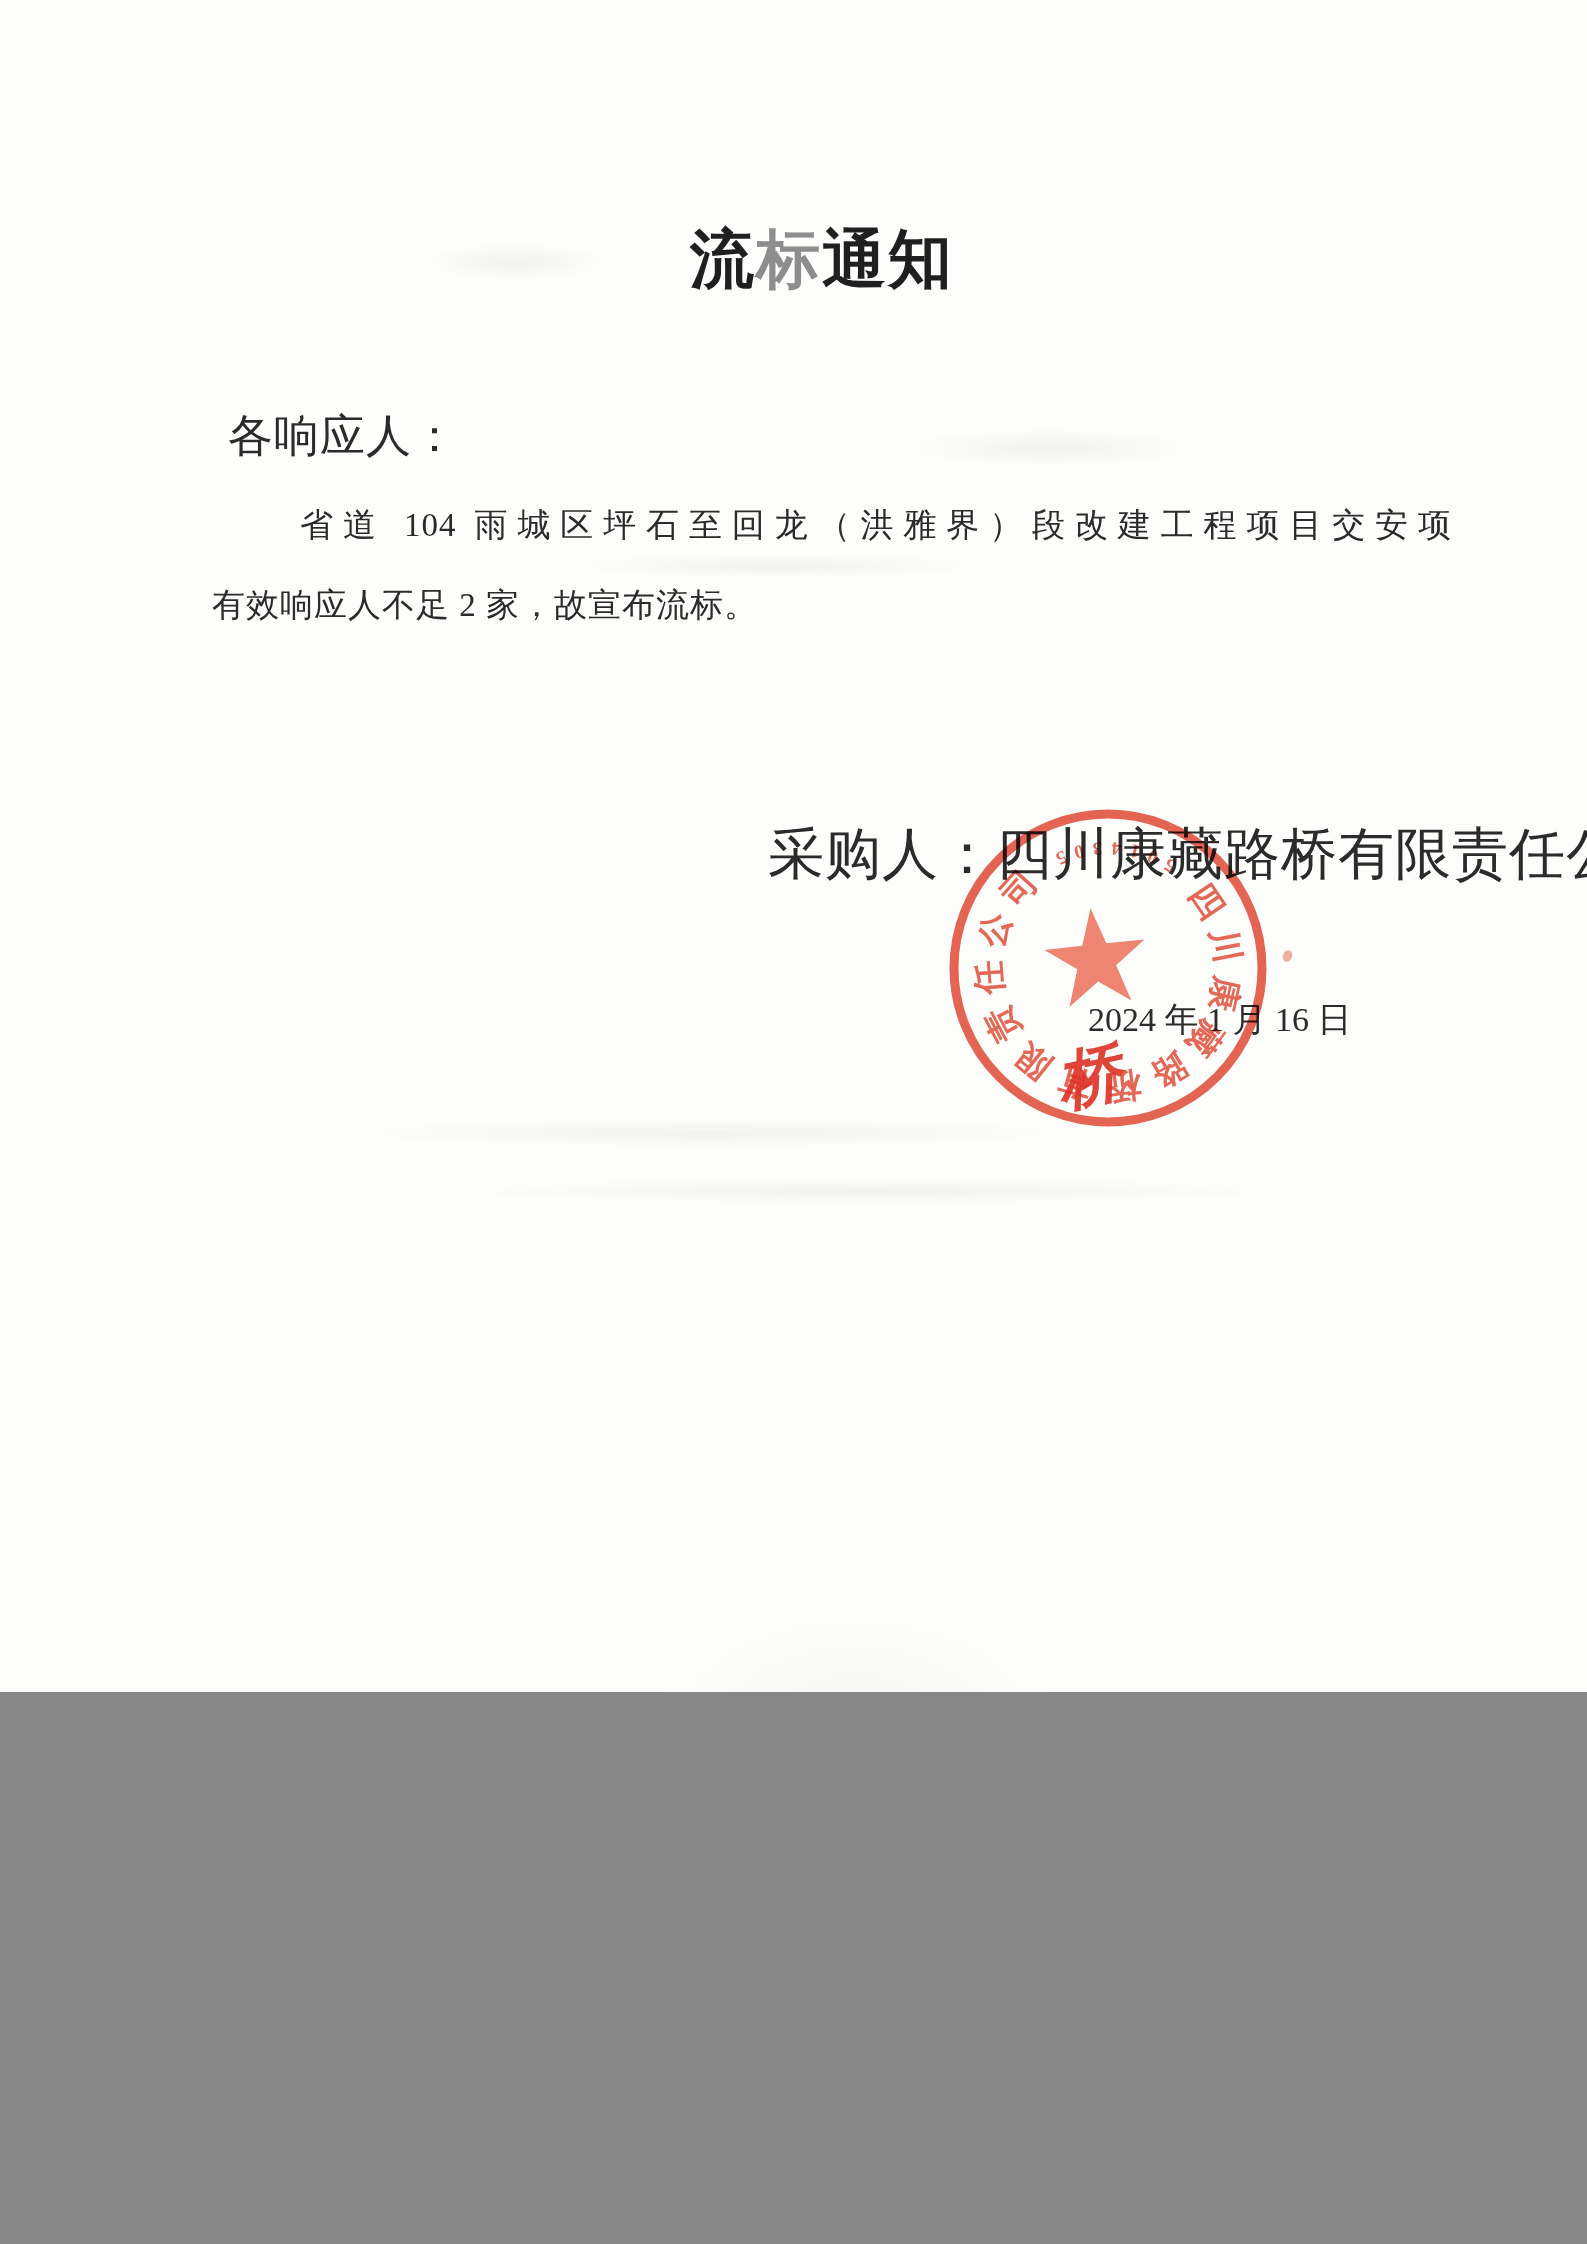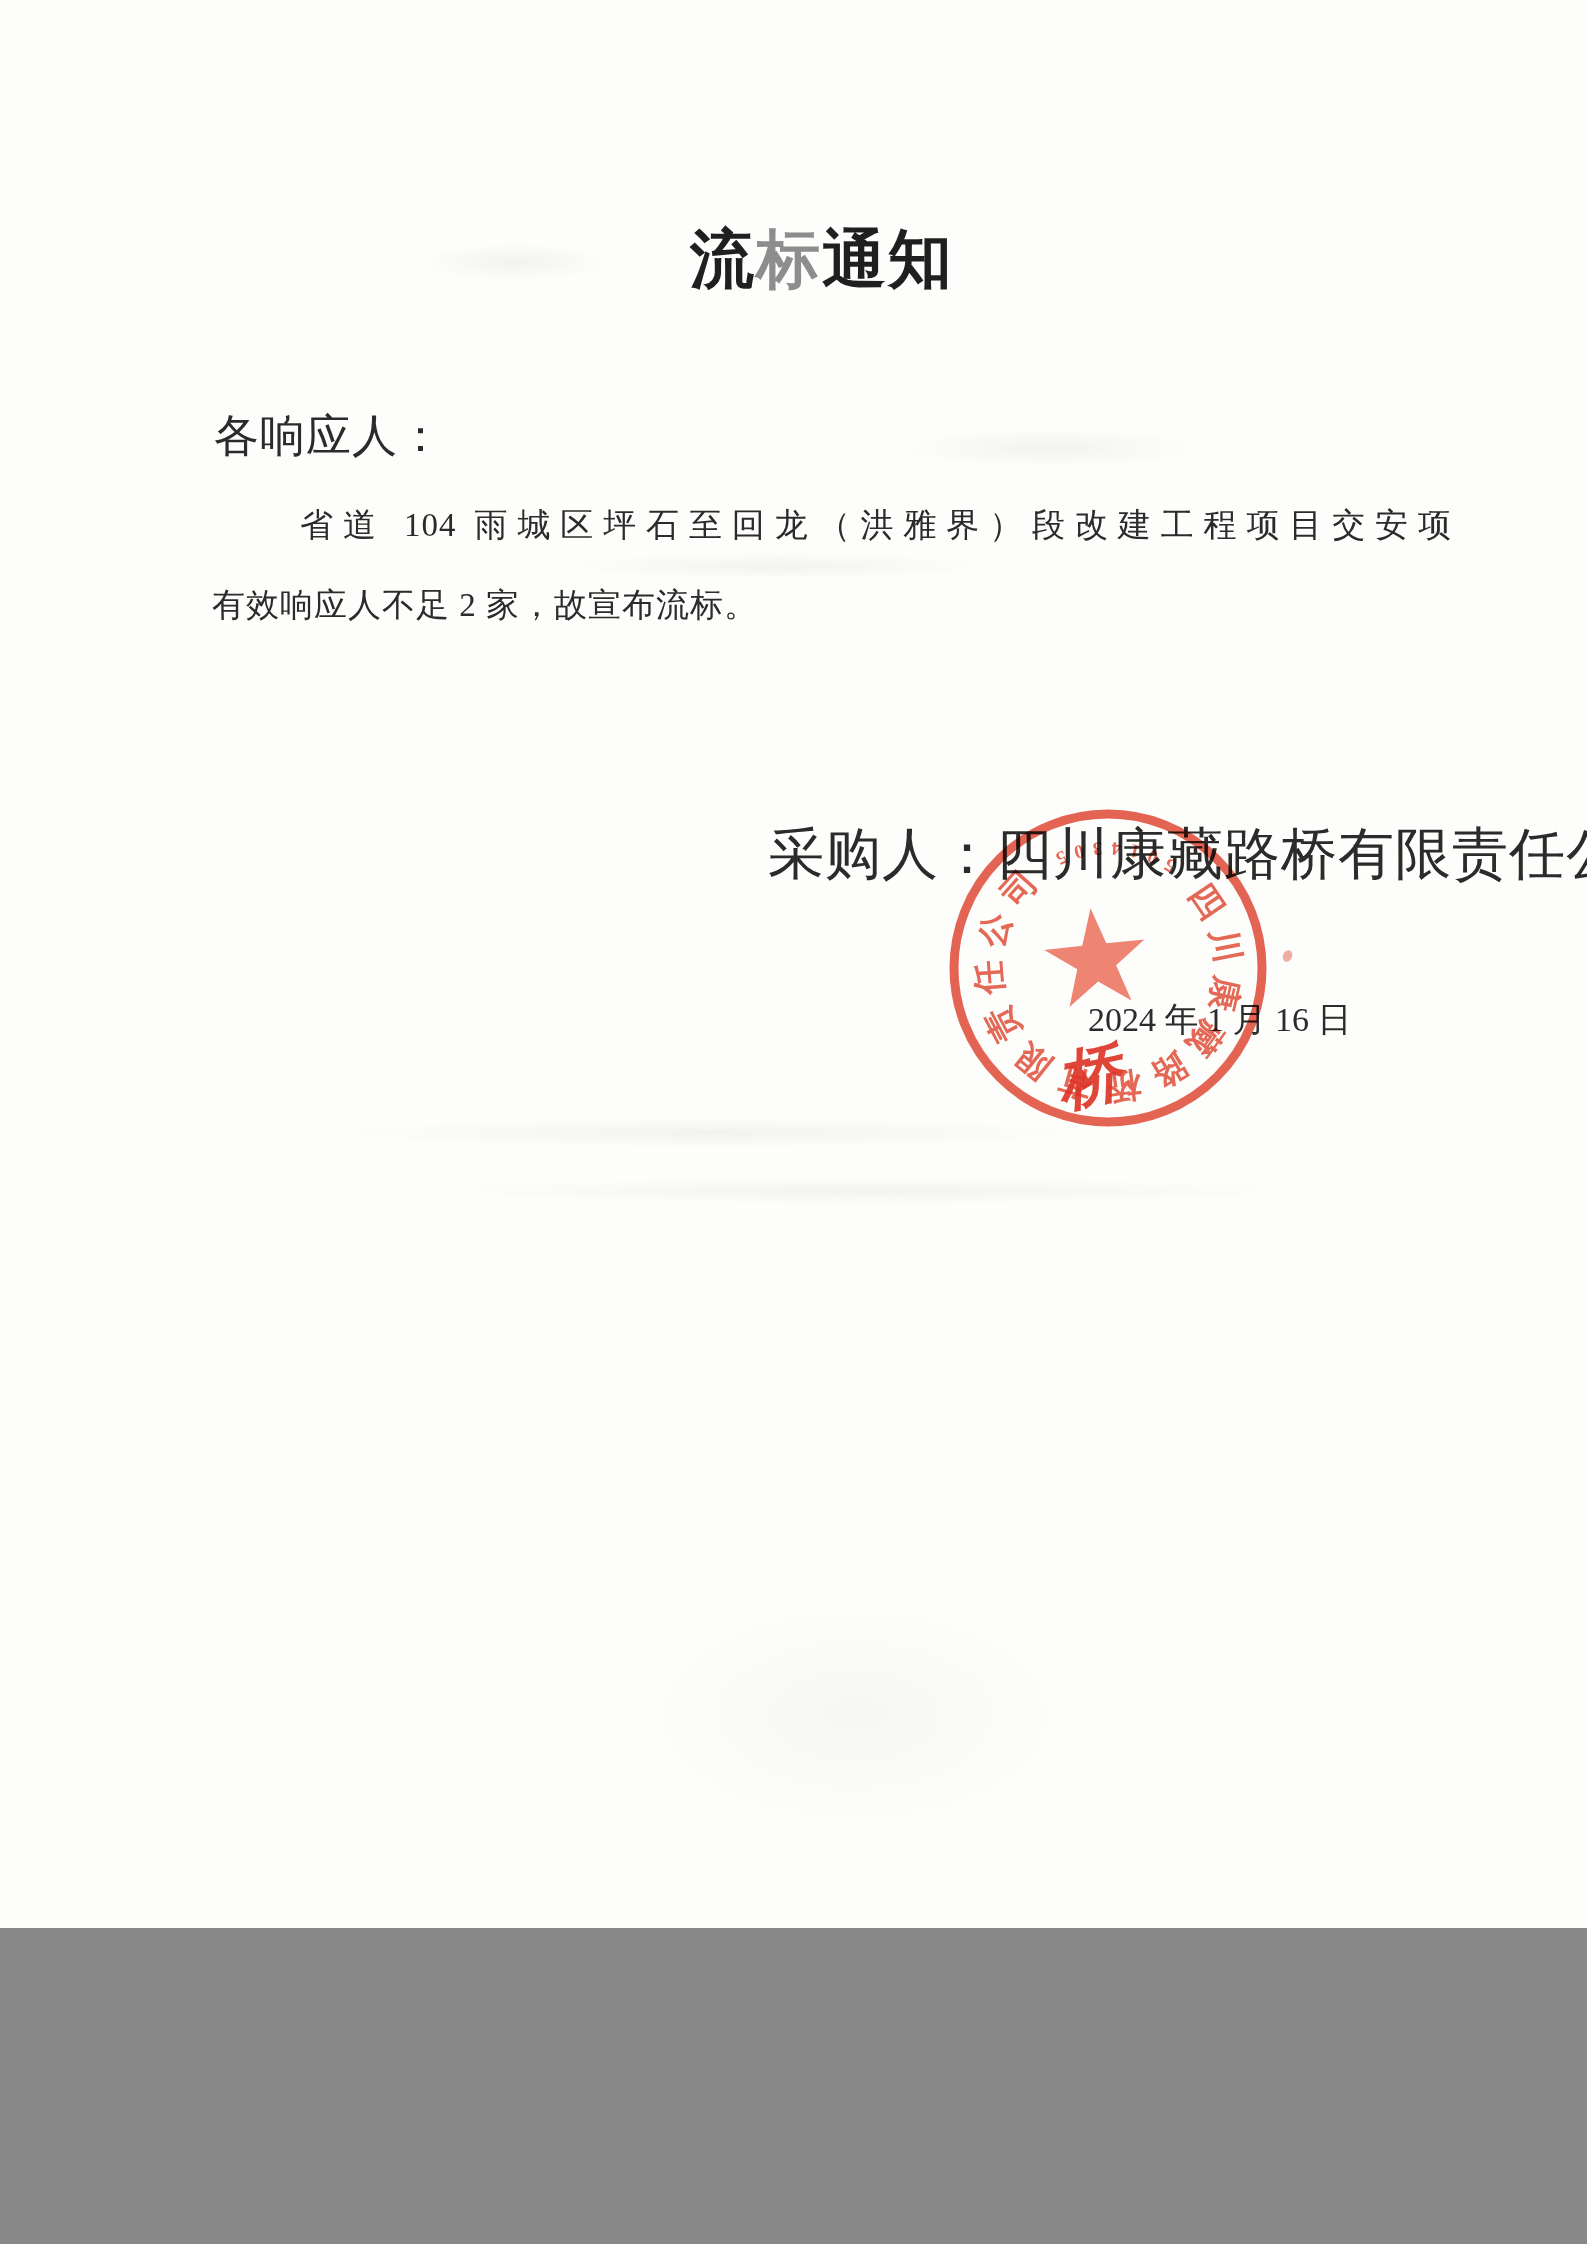--- a/index.html
+++ b/index.html
@@ -1,33 +1,33 @@
 <!DOCTYPE html>
 <html><head>
 <meta charset="utf-8">
 <style>
   html,body{margin:0;padding:0;background:#888;}
   .page{
     position:relative;
-    width:1587px;height:1928px;
+    width:1587px;height:1692px;
     margin:0 auto;
     background:#fdfdfb;
     overflow:hidden;
     font-family:"Liberation Serif","DejaVu Serif",serif;
     color:#2b2b2b;
   }
   .doc-title{
     position:absolute;left:100px;top:218px;width:1444px;
     text-align:center;font-size:64px;font-weight:700;
     line-height:84px;letter-spacing:2px;color:#1f1f1f;
   }
   .doc-title .tchar{display:inline-block;}
   .doc-title .tchar.faded{color:#8d8d8d;}
   .salutation{
-    position:absolute;left:214px;top:406px;
+    position:absolute;left:228px;top:406px;
     font-size:45px;line-height:60px;letter-spacing:1px;
   }
   .paragraph{
     position:absolute;left:212px;top:485px;width:1240px;
     font-size:33px;letter-spacing:1px;
   }
   .paragraph .line{height:80px;line-height:80px;white-space:nowrap;}
   .paragraph .line.fill{white-space:normal;text-align:justify;text-align-last:justify;}
   .paragraph .line.indent{padding-left:88px;}
   .purchaser-line{

